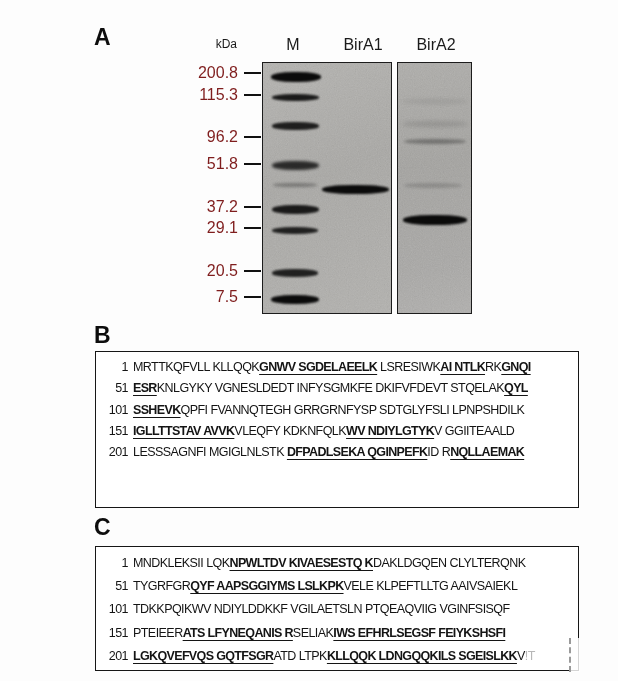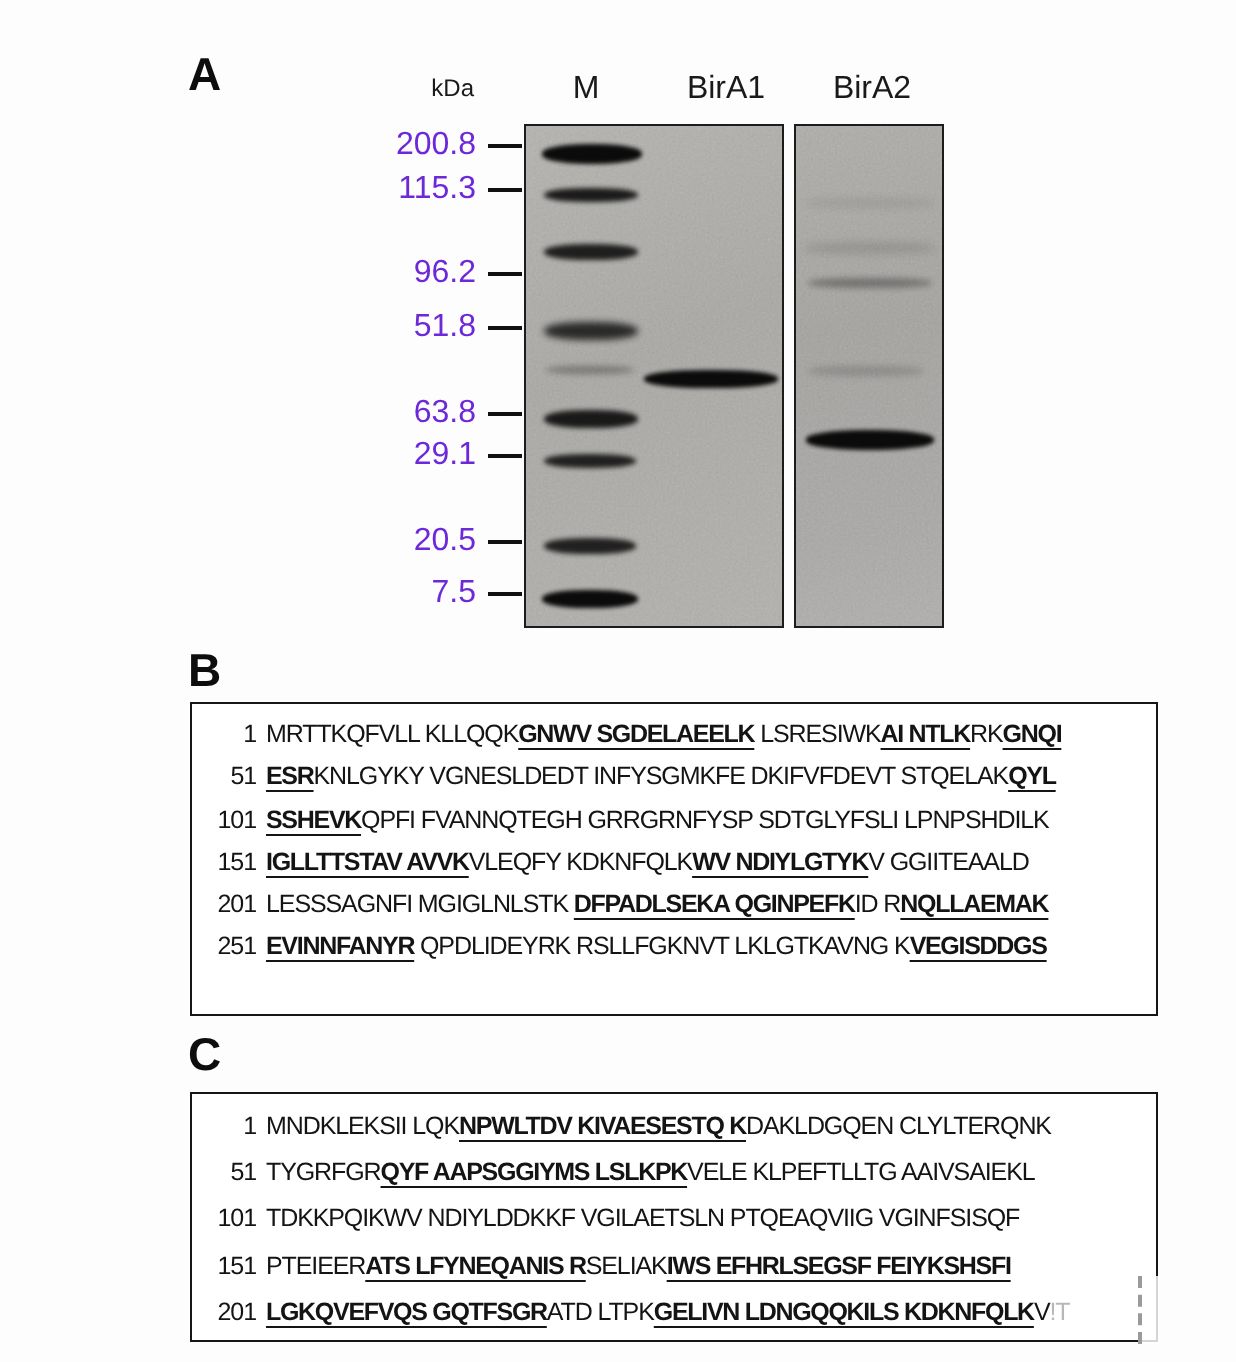--- a/index.html
+++ b/index.html
@@ -12,21 +12,21 @@
   #kda-label{position:absolute;left:193px;top:37px;width:44px;text-align:right;font-size:12px;color:#1a1a1a;}
   .lane-header{position:absolute;top:36px;transform:translateX(-50%);font-size:16px;color:#1a1a1a;}
 
   .gel-box{position:absolute;top:62px;height:252px;border:1.6px solid #1c1c1c;box-sizing:border-box;overflow:hidden;}
   #gel-left{left:262px;width:130px;background:linear-gradient(160deg,#b4b3b0 0%,#a9a8a5 45%,#aeadaa 75%,#b2b1ae 100%);}
   #gel-right{left:397px;width:75px;background:linear-gradient(170deg,#aeadaa 0%,#a4a3a0 40%,#a9a8a6 80%,#b0afad 100%);}
   .gel-noise{position:absolute;inset:0;width:100%;height:100%;opacity:.22;pointer-events:none;}
   .band{position:absolute;background:#060606;border-radius:45%;}
 
   .marker-row{position:absolute;left:150px;width:112px;height:18px;}
-  .marker-num{position:absolute;right:24px;top:0;font-size:16px;line-height:18px;color:#6d28d9;}
+  .marker-num{position:absolute;right:24px;top:0;font-size:16px;line-height:18px;color:#7f1d1d;}
   .marker-tick{position:absolute;right:1px;top:8px;width:17px;height:2px;background:#111;}
 
   
   .seq-box{position:absolute;left:95px;width:484px;border:1.6px solid #161616;box-sizing:border-box;
            padding:5px 4px 0 6px;background:#fff;}
   #box-b{top:351px;height:157px;}
   #box-c{top:546px;height:125px;}
   .seq-line{display:flex;white-space:pre;font-size:12.5px;letter-spacing:-0.55px;color:#141414;}
   #box-b .seq-line{line-height:21.3px;}
   #box-c .seq-line{line-height:23.2px;}
@@ -61,21 +61,21 @@
       </div>
       <div class="marker-row" style="top: 128px;">
         <span class="marker-num">96.2</span>
         <span class="marker-tick"></span>
       </div>
       <div class="marker-row" style="top: 155px;">
         <span class="marker-num">51.8</span>
         <span class="marker-tick"></span>
       </div>
       <div class="marker-row" style="top: 198px;">
-        <span class="marker-num">63.8</span>
+        <span class="marker-num">37.2</span>
         <span class="marker-tick"></span>
       </div>
       <div class="marker-row" style="top: 219px; text-align: center;">
         <span class="marker-num">29.1</span>
         <span class="marker-tick"></span>
       </div>
       <div class="marker-row" style="top: 262px;">
         <span class="marker-num">20.5</span>
         <span class="marker-tick"></span>
       </div>
@@ -118,26 +118,25 @@
       <div class="band" style="top: 152px; left: 5px; width: 64px; height: 10px; opacity: 0.97; filter: blur(1px);"></div>
     </div>
 
   <div class="panel-letter" style="left:94px;top:322px;">B</div>
   <div id="box-b" class="seq-box">
       <div class="seq-line"><span class="seq-num">1</span><span class="seq-text"><span>MRTTKQFVLL KLLQQK</span><span class="seg-u">GNWV SGDELAEELK</span><span> LSRESIWK</span><span class="seg-u">AI NTLK</span><span>RK</span><span class="seg-u">GNQI</span></span></div>
       <div class="seq-line"><span class="seq-num">51</span><span class="seq-text"><span class="seg-u">ESR</span><span>KNLGYKY VGNESLDEDT INFYSGMKFE DKIFVFDEVT STQELAK</span><span class="seg-u">QYL</span></span></div>
       <div class="seq-line"><span class="seq-num">101</span><span class="seq-text"><span class="seg-u">SSHEVK</span><span>QPFI FVANNQTEGH GRRGRNFYSP SDTGLYFSLI LPNPSHDILK</span></span></div>
       <div class="seq-line"><span class="seq-num">151</span><span class="seq-text"><span class="seg-u">IGLLTTSTAV AVVK</span><span>VLEQFY KDKNFQLK</span><span class="seg-u">WV NDIYLGTYK</span><span>V GGIITEAALD</span></span></div>
       <div class="seq-line"><span class="seq-num">201</span><span class="seq-text"><span>LESSSAGNFI MGIGLNLSTK </span><span class="seg-u">DFPADLSEKA QGINPEFK</span><span>ID R</span><span class="seg-u">NQLLAEMAK</span></span></div>
-      <div class="seq-line"><span class="seq-num">251</span><span class="seq-text"><span class="seg-u">EVINNFANYR</span><span> QPDLIDEYRK RSLLFGKNVT LKLGTKAVNG K</span><span class="seg-u">VEGISDDGS</span></span></div>
     </div>
 
   <div class="panel-letter" style="left:94px;top:514px;">C</div>
   <div id="box-c" class="seq-box">
     <div class="corner-artifact"></div>
   <div class="seq-line"><span class="seq-num">1</span><span class="seq-text"><span>MNDKLEKSII LQK</span><span class="seg-u">NPWLTDV KIVAESESTQ K</span><span>DAKLDGQEN CLYLTERQNK</span></span></div>
       <div class="seq-line"><span class="seq-num">51</span><span class="seq-text"><span>TYGRFGR</span><span class="seg-u">QYF AAPSGGIYMS LSLKPK</span><span>VELE KLPEFTLLTG AAIVSAIEKL</span></span></div>
       <div class="seq-line"><span class="seq-num">101</span><span class="seq-text"><span>TDKKPQIKWV NDIYLDDKKF VGILAETSLN PTQEAQVIIG VGINFSISQF</span></span></div>
       <div class="seq-line"><span class="seq-num">151</span><span class="seq-text"><span>PTEIEER</span><span class="seg-u">ATS LFYNEQANIS R</span><span>SELIAK</span><span class="seg-u">IWS EFHRLSEGSF FEIYKSHSFI</span></span></div>
-      <div class="seq-line"><span class="seq-num">201</span><span class="seq-text"><span class="seg-u">LGKQVEFVQS GQTFSGR</span><span>ATD LTPK</span><span class="seg-u">GELIVN LDNGQQKILS KDKNFQLK</span><span>V</span><span class="seg-f">!T</span></span></div>
+      <div class="seq-line"><span class="seq-num">201</span><span class="seq-text"><span class="seg-u">LGKQVEFVQS GQTFSGR</span><span>ATD LTPK</span><span class="seg-u">KLLQQK LDNGQQKILS SGEISLKK</span><span>V</span><span class="seg-f">!T</span></span></div>
     </div>
 
 </div>
 
 </body></html>

